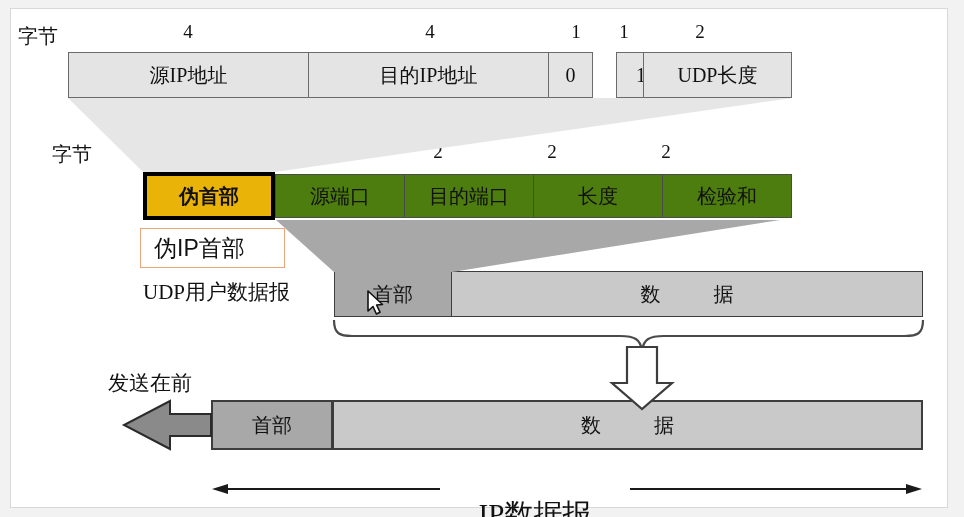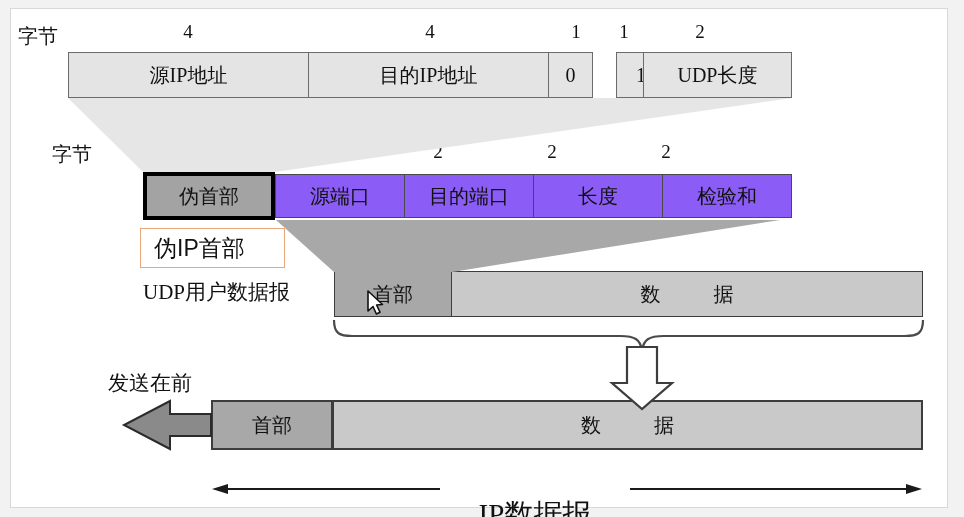--- a/index.html
+++ b/index.html
@@ -20,25 +20,26 @@
   
   .box{
     position:absolute;box-sizing:border-box;
     display:flex;align-items:center;justify-content:center;
     color:#111111;white-space:nowrap;
   }
   .row1box{
     background:#e4e4e4;border:1px solid #6b6b6b;font-size:20px;
   }
   .row2box{
-    background:#8b5cf6;border:1px solid #4a4a4a;font-size:20px;
+    background:#4d7c0f;border:1px solid #4a4a4a;font-size:20px;
   }
   .pseudo{
-    background:#a3a3a3;border:4px solid #000000;font-size:20px;
+    background:#eab308;border:4px solid #000000;font-size:20px;
     z-index:6;
+    font-weight:bold;
   }
   .row3head{background:#a8a8a8;border:1px solid #3d3d3d;font-size:20px;}
   .row3data{background:#c9c9c9;border:1px solid #3d3d3d;font-size:20px;letter-spacing:24px;text-indent:24px;}
   .row4head{background:#a8a8a8;border:2px solid #3d3d3d;font-size:20px;}
   .row4data{background:#c9c9c9;border:2px solid #3d3d3d;font-size:20px;letter-spacing:24px;text-indent:24px;}
 
   .callout{
     position:absolute;box-sizing:border-box;
     background:#ffffff;border:1px solid #e8a87c;
     display:flex;align-items:center;justify-content:flex-start;

